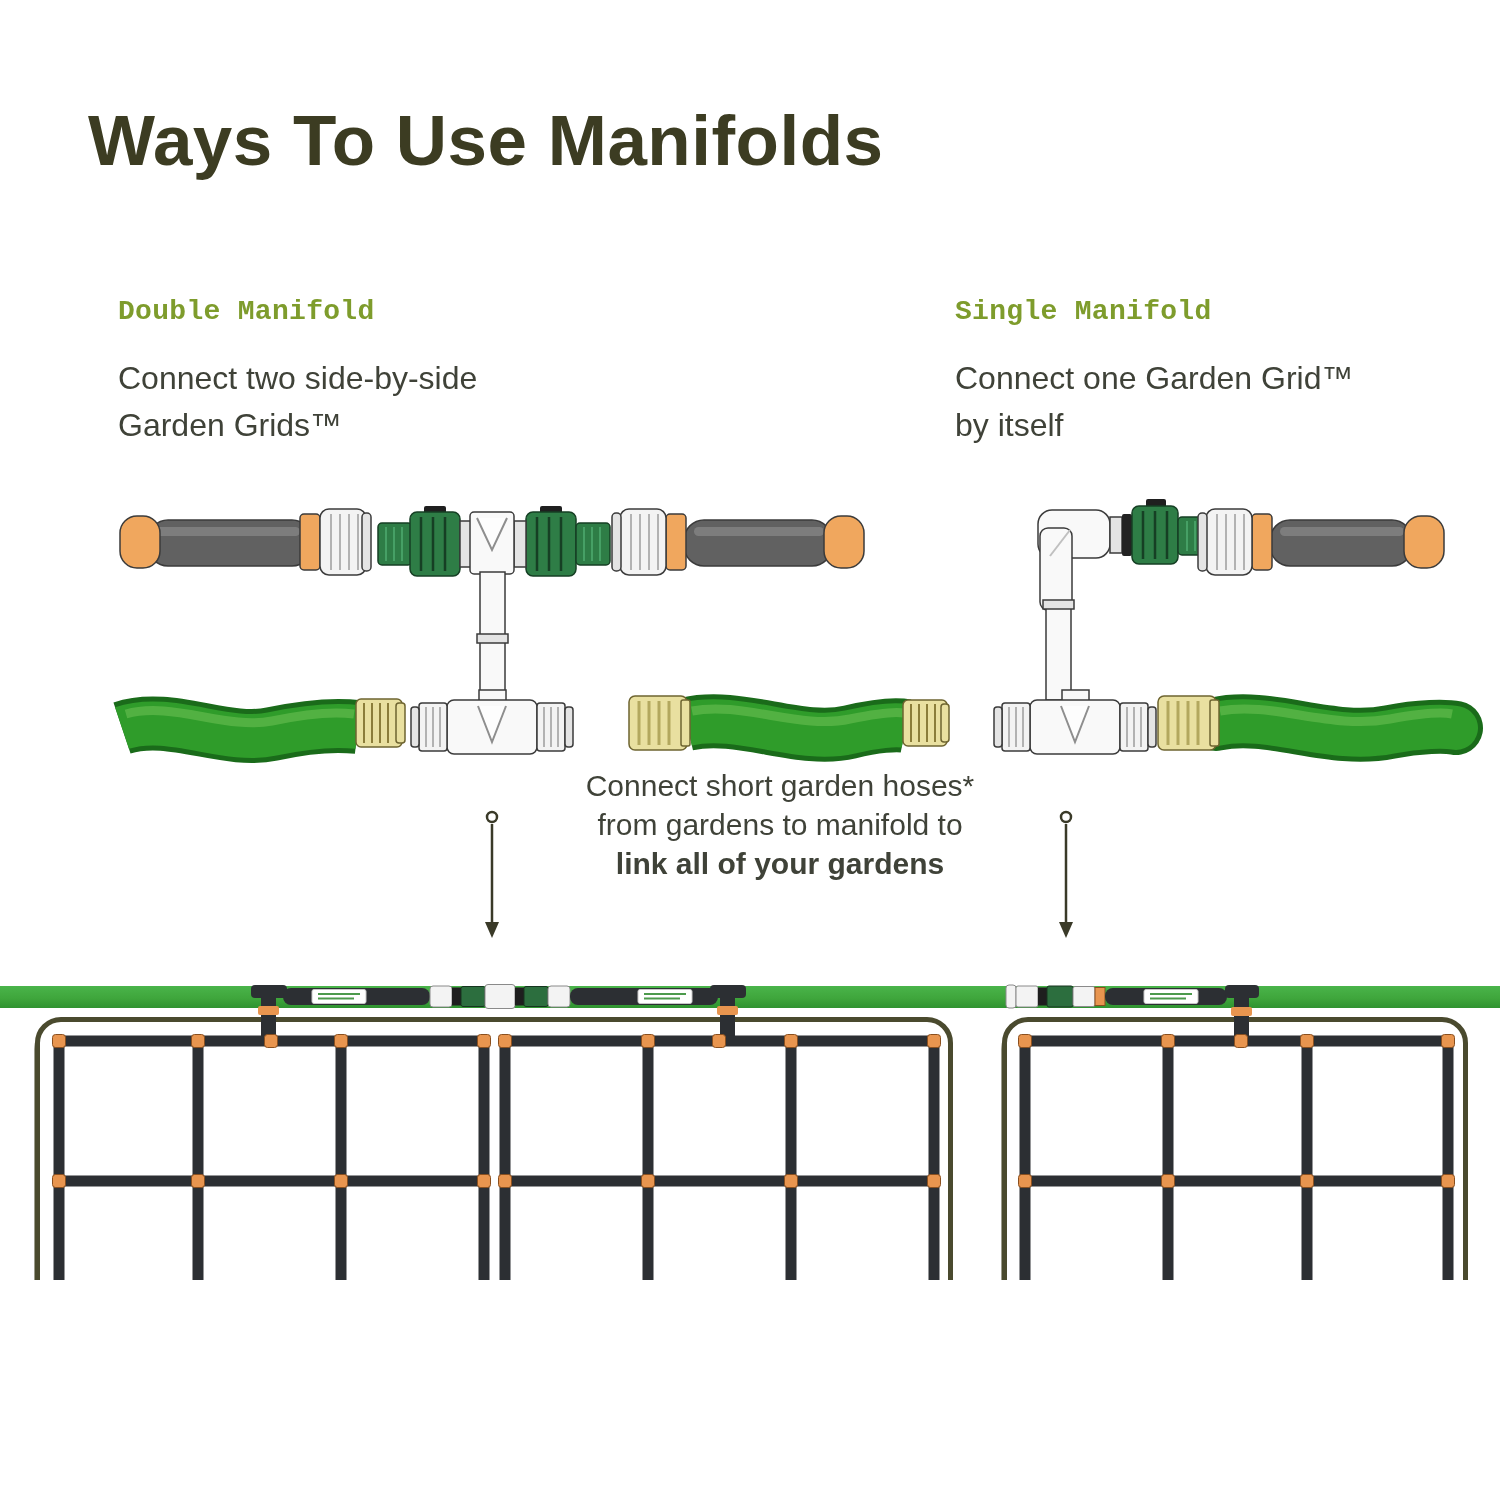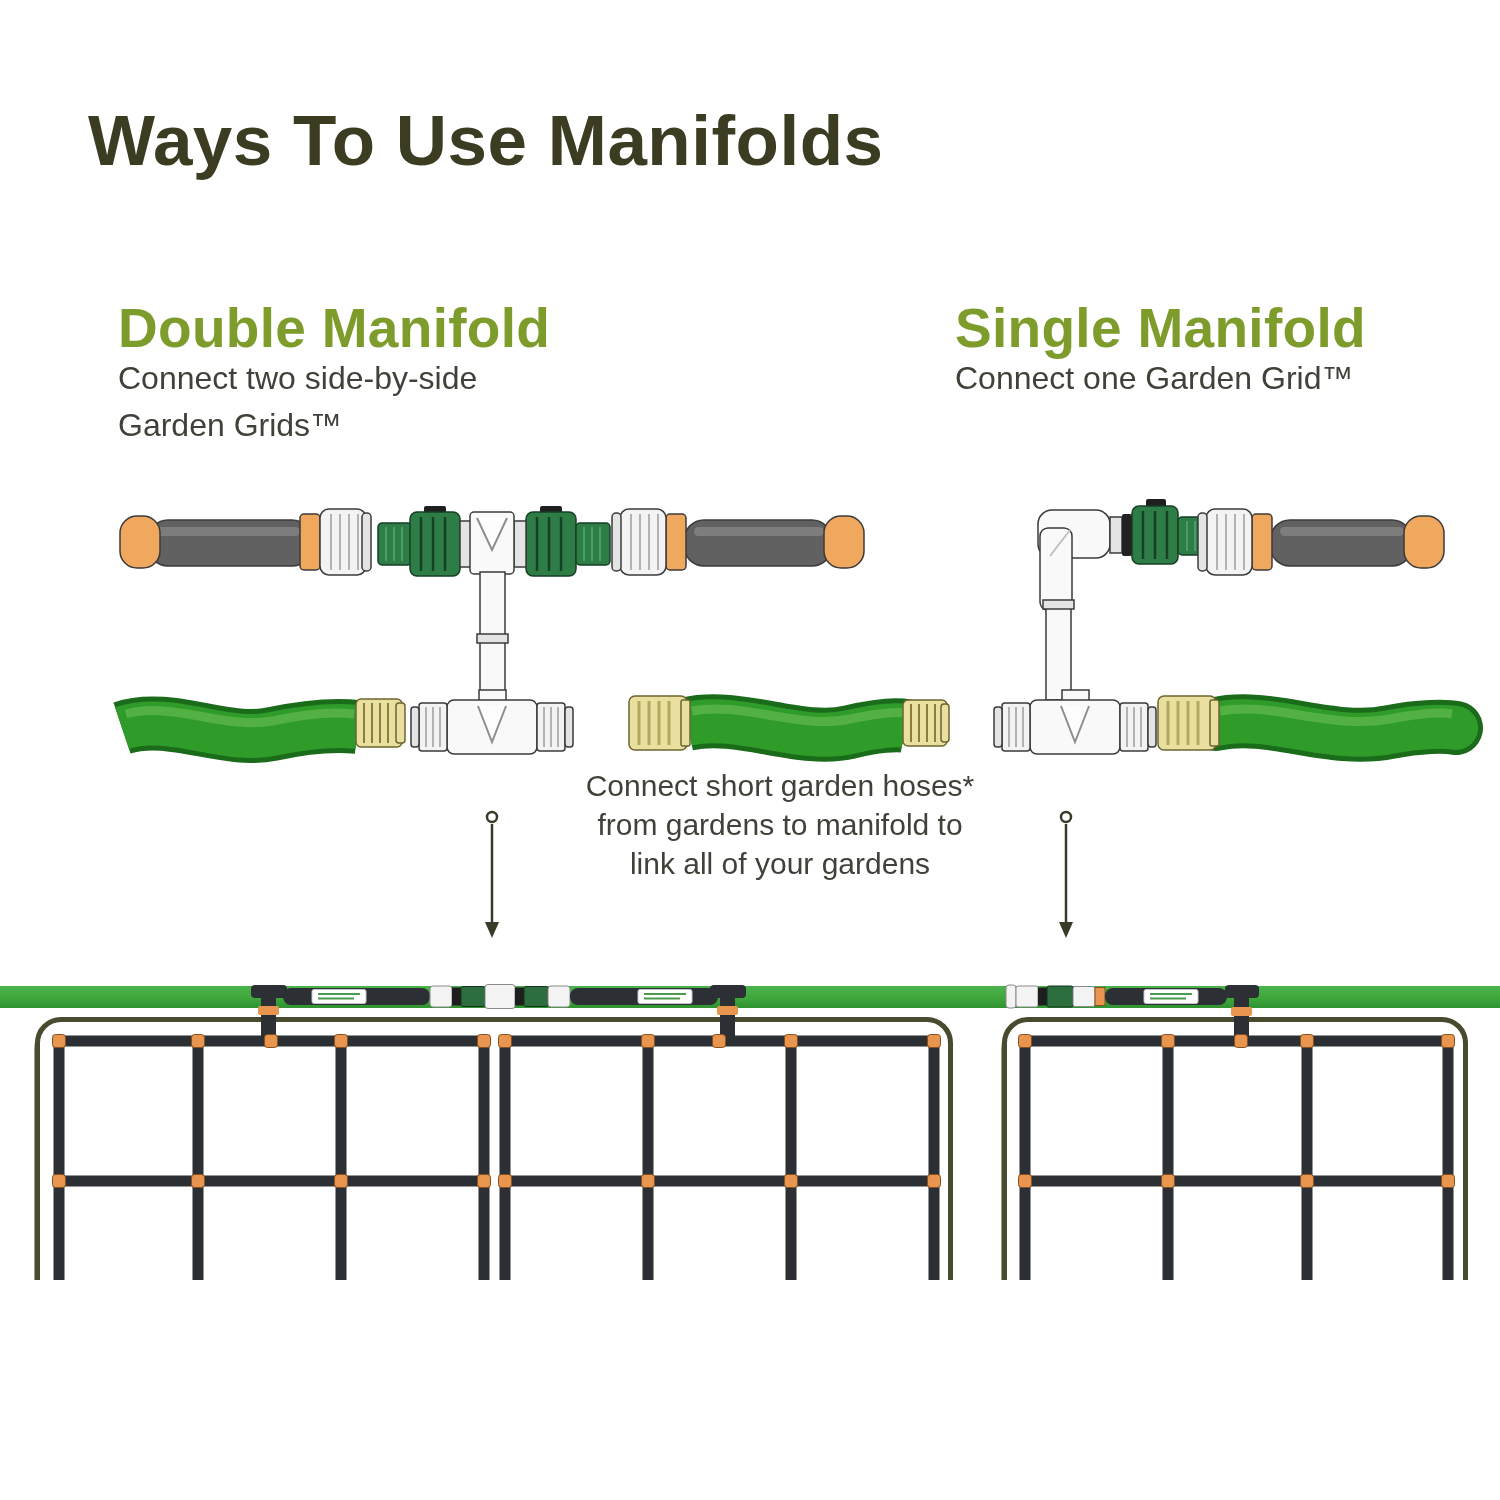--- a/index.html
+++ b/index.html
@@ -1,27 +1,27 @@
 <!DOCTYPE html>
 <html style="--title-text: #3c3c22; --accent-olive: #7e9c2c; --body-text: #3f4238; --bar-green: #3fa63c; --hose-green: #2f9c2a; --hose-green-dark: #1a6b1a; --hose-green-light: #58b547; --brass: #e9e0a0; --brass-dark: #6e6430; --brass-ridge: #b3a85e; --pipe-black: #2c2f33; --connector-orange: #e8954f; --bed-border: #4a4a2e; --pvc-white: #f9f9f9; --outline-gray: #3b3b3b; --union-green: #2e7d46; --union-green-dark: #163f24; --hose-gray: #616161; --tip-orange: #f0a75e; --silver: #f3f3f3; --label-text-green: #4c9a4c; --arrow-dark: #3a3a28;"><head>
 <meta charset="utf-8">
 <style>
   html,body{margin:0;padding:0;background:#fff;}
   #page{position:relative;width:1500px;height:1280px;background:#fff;overflow:hidden;
         font-family:"Liberation Sans",sans-serif;}
   .abs{position:absolute;}
   #title{left:88px;top:100px;font-size:71px;font-weight:800;color:var(--title-text);letter-spacing:.5px;}
-  .sec-head{font-size:55px;font-weight:800;color:var(--accent-olive);letter-spacing:.3px;}
+  .sec-head{font-size:28px;font-weight:800;color:var(--accent-olive);letter-spacing:.3px;font-family:Liberation Mono, monospace;}
   #double-head{left:118px;top:296px;}
   #single-head{left:955px;top:296px;}
   .sec-desc{font-size:32px;color:var(--body-text);line-height:47px;}
   #double-desc{left:118px;top:355px;}
   #single-desc{left:955px;top:355px;}
   #caption{left:440px;top:766px;width:680px;text-align:center;font-size:30px;line-height:39px;color:var(--body-text);}
-  #caption .bold{font-weight:400;}
+  #caption .bold{font-weight:700;}
   #footnote{top:1436px;right:36px;font-size:27px;color:var(--body-text);}
   #green-bar{left:0;top:986px;width:1500px;height:22px;z-index:1;
              background:linear-gradient(180deg,#4ab44a 0%,var(--bar-green) 55%,#2f9330 100%);}
   .bed{position:absolute;top:1017px;height:316px;background:#fff;border:5px solid var(--bed-border);
        border-radius:26px;z-index:1;box-shadow:-3px 6px 0 -2px rgba(74,74,46,.55);}
   #bed-left{left:35px;width:908px;}
   #bed-right{left:1002px;width:456px;}
   #illu{left:0;top:0;width:1500px;height:960px;z-index:0;}
   #gridlayer{left:0;top:975px;width:1500px;height:385px;z-index:2;}
 
@@ -63,20 +63,21 @@
 
   <div id="double-head" class="abs sec-head">Double Manifold</div>
   <div id="double-desc" class="abs sec-desc">
     <div>Connect two side-by-side</div>
     <div>Garden Grids™</div>
   </div>
 
   <div id="single-head" class="abs sec-head">Single Manifold</div>
   <div id="single-desc" class="abs sec-desc">
     <div>Connect one Garden Grid™</div>
+    <div>by itself</div>
   </div>
 
   <div id="caption" class="abs">
     <div>Connect short garden hoses*</div>
     <div>from gardens to manifold to</div>
     <div class="bold">link all of your gardens</div>
   </div>
 
 
   <svg id="illu" class="abs" viewBox="0 0 1500 960">

